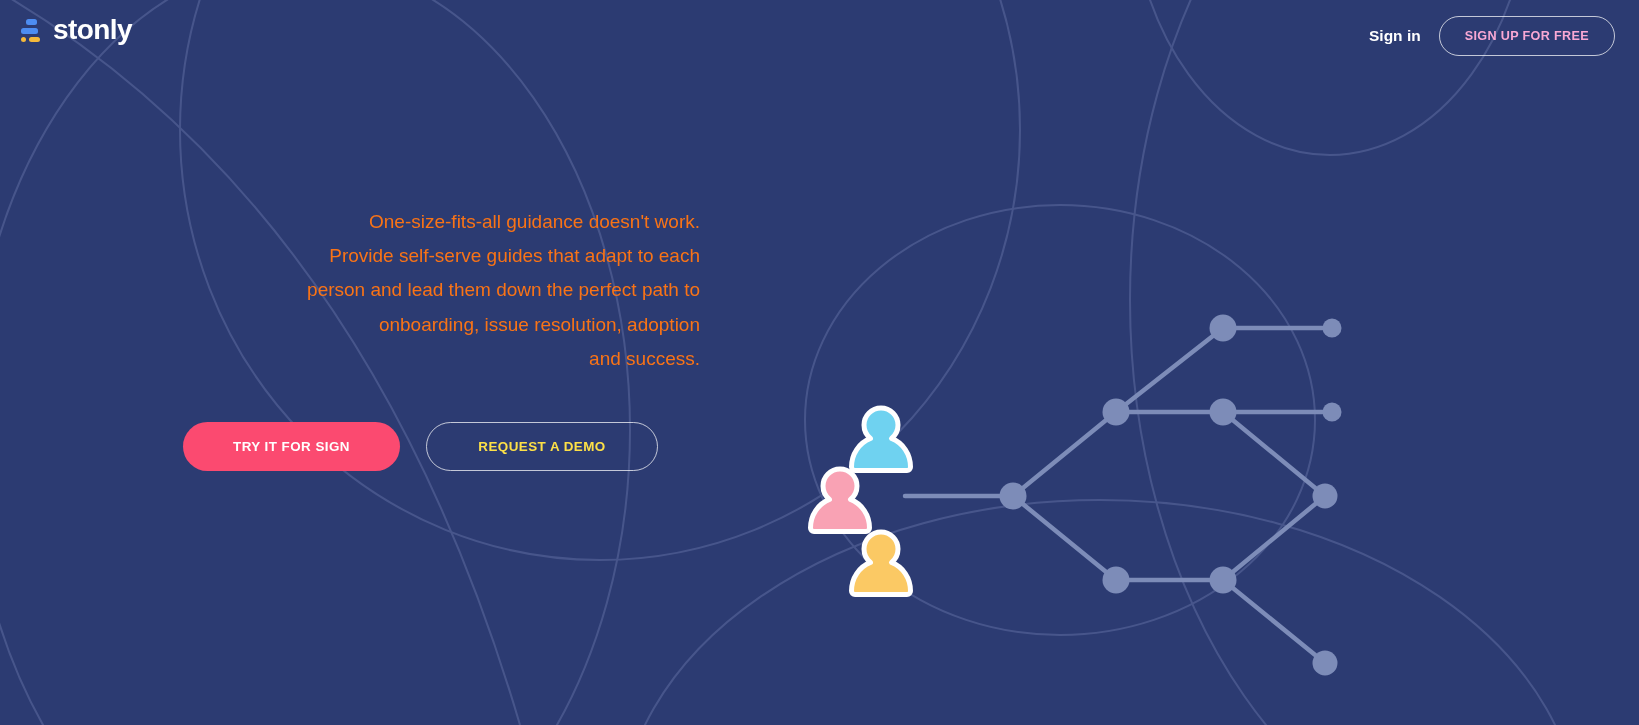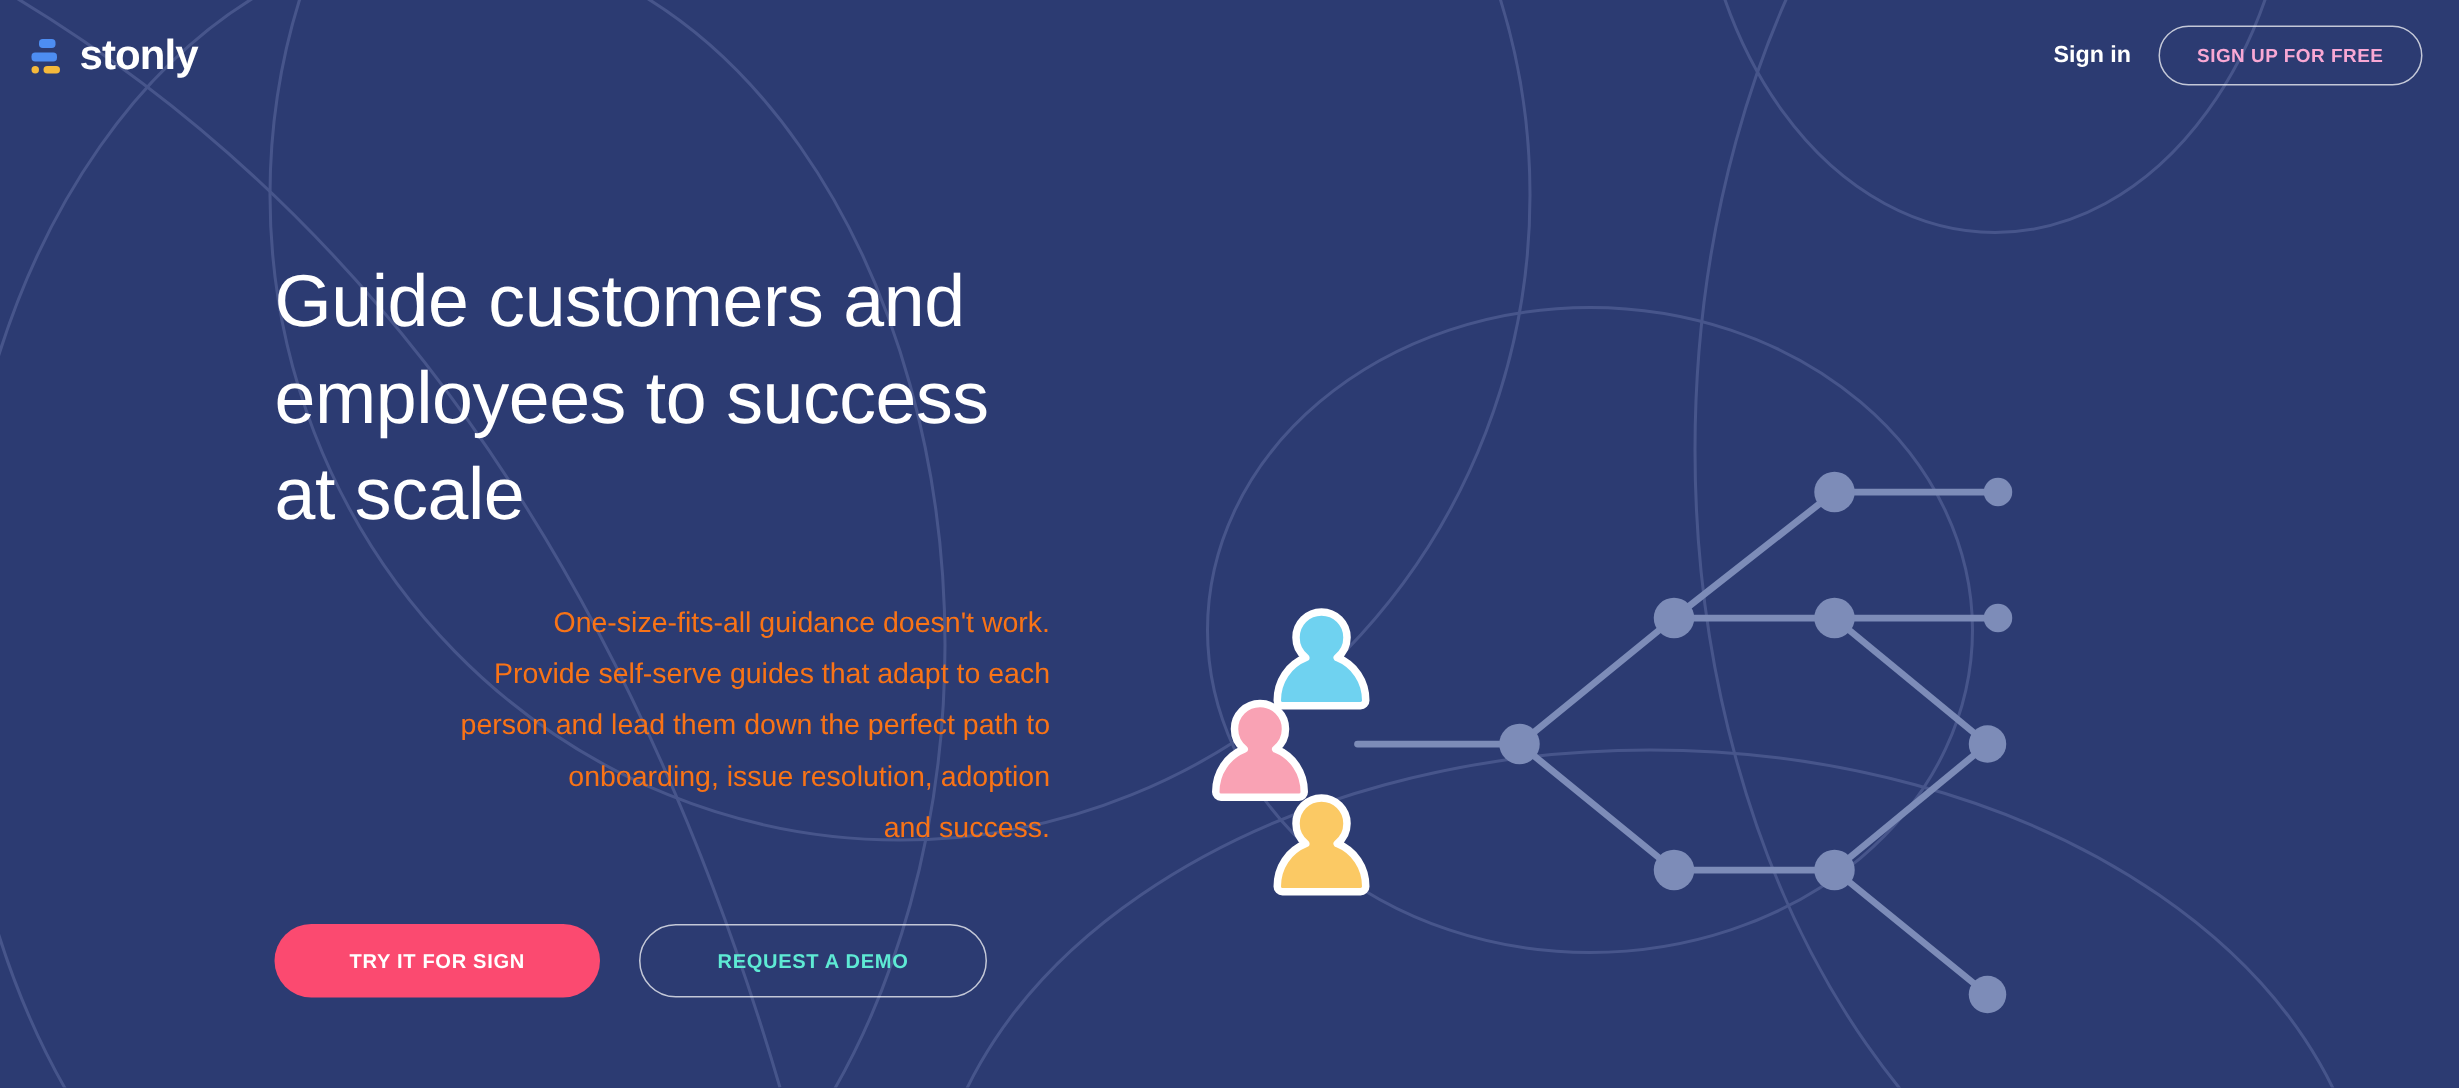--- a/index.html
+++ b/index.html
@@ -10,22 +10,22 @@
     font-family:"Liberation Sans", sans-serif;
     color:#ffffff;
     position:relative;
   }
   .hero-bg { position:absolute; inset:0; z-index:0; pointer-events:none; }
 
   
   .navbar {
     position:relative; z-index:5;
     height:73px;
-    display:flex; align-items:center;
-    padding:0 24px 0 18px;
+    display:flex; align-items:flex-start;
+    padding:16px 24px 0 18px;
   }
   .brand { display:flex; align-items:center; gap:9px; margin-right:42px; cursor:pointer; }
   .brand-mark { width:26px; height:26px; position:relative; flex:none; }
   .brand-mark i { position:absolute; display:block; border-radius:2.5px; }
   .bm1 { left:8px;  top:2px;  width:11px; height:6px;  background:#4D8DF2; }
   .bm2 { left:3px;  top:11px; width:17px; height:6px;  background:#4D8DF2; }
   .bm3 { left:3px;  top:20px; width:5px;  height:5px;  background:#F5B93B; border-radius:2px; }
   .bm4 { left:11px; top:20px; width:11px; height:5px;  background:#F5B93B; }
   .brand-name { font-size:28px; font-weight:700; letter-spacing:-0.6px; color:#fff; line-height:1; }
 
@@ -68,21 +68,21 @@
   }
   .cta-row { margin-top:46px; display:flex; align-items:center; gap:26px; }
   .btn {
     border-radius:32px;
     font-size:13.4px; font-weight:700; letter-spacing:.45px;
     cursor:pointer; font-family:"Liberation Sans", sans-serif;
     display:flex; align-items:center; justify-content:center;
     white-space:nowrap;
   }
   .btn-primary { background:#FB4A70; border:none; color:#fff; width:217px; height:49px; }
-  .btn-secondary { background:transparent; border:1.4px solid rgba(255,255,255,.72); color:#5eead4; width:232px; height:49px; }
+  .btn-secondary { background:transparent; border:1.4px solid rgba(255,255,255,.72); color:#fde047; width:232px; height:49px; }
 
   .hero-art { position:absolute; left:790px; top:0; width:620px; height:680px; z-index:3; }
 </style>
 </head>
 <body>
 
 <svg class="hero-bg" viewBox="0 0 1639 725" preserveAspectRatio="none" aria-hidden="true">
   <g fill="none" stroke="#5E6CA0" stroke-width="2" opacity="0.55">
     <ellipse cx="300" cy="430" rx="330" ry="470"></ellipse>
     <ellipse cx="600" cy="130" rx="420" ry="430"></ellipse>
@@ -109,23 +109,20 @@
 
   <div class="nav-right">
     <span class="signin">Sign in</span>
     <button class="signup">SIGN UP FOR FREE</button>
   </div>
 </header>
 
 <main class="hero">
 
   <div class="hero-copy">
-    <h1 class="headline">Guide customers and
-employees to success
-at scale</h1>
     <p class="subcopy">One-size-fits-all guidance doesn't work.
 Provide self-serve guides that adapt to each
 person and lead them down the perfect path to
 onboarding, issue resolution, adoption
 and success.</p>
 
     <div class="cta-row">
       <button class="btn btn-primary">TRY IT FOR SIGN</button>
       <button class="btn btn-secondary">REQUEST A DEMO</button>
     </div>

